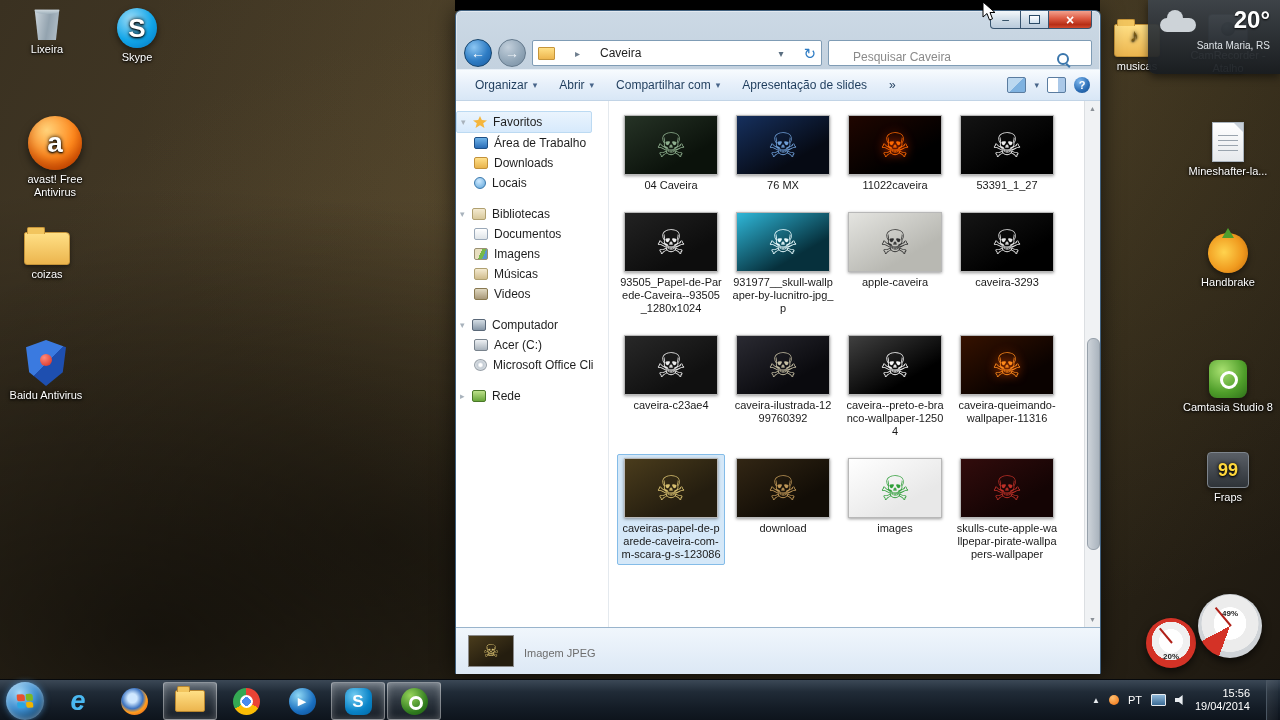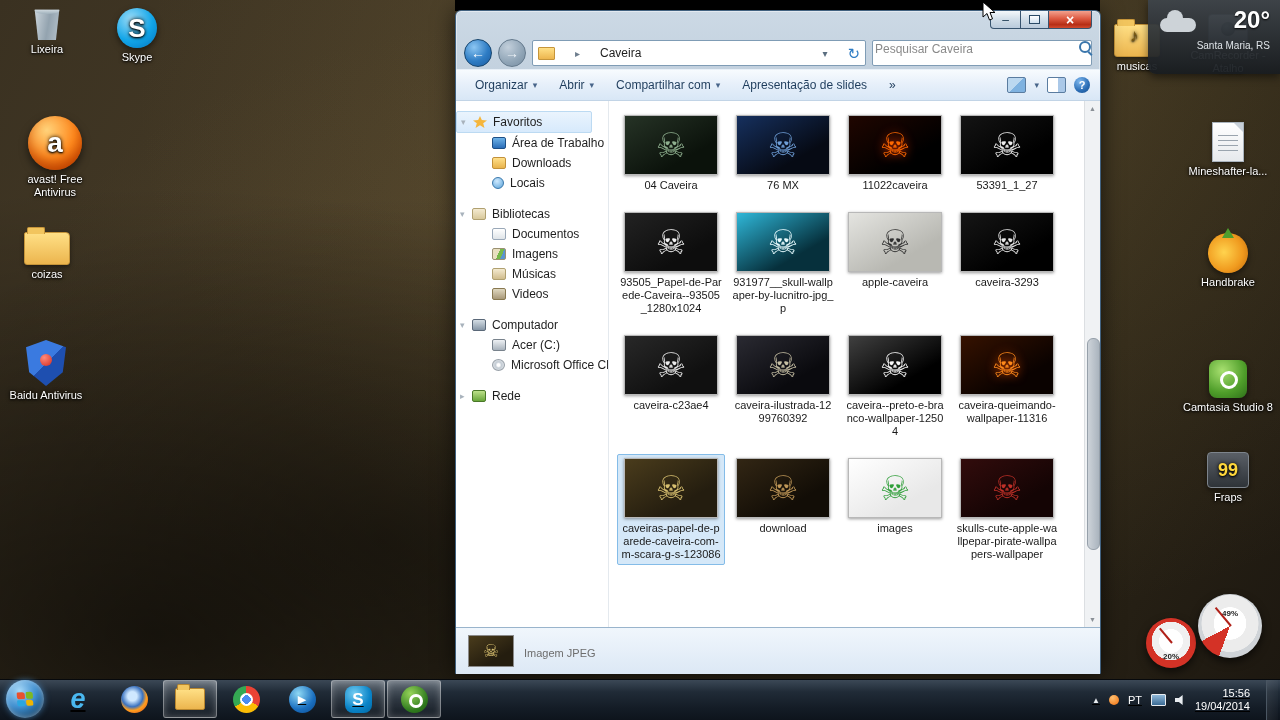--- a/index.html
+++ b/index.html
@@ -133,21 +133,21 @@
   .circ.back{background:radial-gradient(circle at 35% 28%,#8cc6f2,#2e7cc4 55%,#1b5a9e);border:1px solid #16456e;}
   .circ.fwd{background:radial-gradient(circle at 35% 28%,#c2cfdb,#8fa4b6 60%,#76капек8ca0);background:radial-gradient(circle at 35% 28%,#c2cfdb,#8fa4b6 60%,#768ca0);border:1px solid #64798c;color:#eef3f8;}
   .addressbar{flex:1;height:24px;background:#fff;border:1px solid #7f9cb5;border-radius:2px;
         display:flex;align-items:center;gap:20px;padding:0 5px;font-size:12px;color:#1e1e1e;}
   .abar-folder{width:15px;height:11px;border-radius:1px;background:linear-gradient(#ffe086,#ecb54e);border:1px solid #c6953a;flex:none;}
   .abar-sep{color:#6d7d8d;font-size:10px;}
   .abar-spacer{flex:1;}
   .abar-caret{color:#5a6e80;font-size:10px;}
   .abar-refresh{color:#2e7cc4;font-size:15px;line-height:1;}
   .searchbox{width:218px;height:24px;background:#fff;border:1px solid #7f9cb5;border-radius:2px;
-        display:flex;align-items:flex-start;padding:0 0;gap:14px;}
+        display:flex;align-items:flex-end;padding:0 22px;gap:14px;}
   .searchbox input{flex:1;border:none;outline:none;font-size:12px;color:#444;font-family:inherit;background:transparent;}
   .searchbox input::placeholder{color:#8a8a8a;}
   .mag{width:8px;height:8px;border:2px solid #3a76ac;border-radius:50%;position:relative;flex:none;}
   .mag::after{content:"";position:absolute;left:8px;top:8px;width:5px;height:2px;background:#3a76ac;transform:rotate(45deg);transform-origin:0 0;}
 
   .toolbar{height:30px;display:flex;align-items:center;gap:4px;padding:0 10px;
         background:linear-gradient(#f7fbfe,#e6effa 50%,#d8e7f6);border-top:1px solid #e8f0f8;border-bottom:1px solid #c2d4e6;
         color:#1e3c5c;font-size:12px;}
   .tbtn{display:flex;align-items:center;gap:5px;padding:4px 9px;border-radius:3px;}
   .tcaret{font-size:9px;color:#48658a;}
@@ -160,21 +160,21 @@
         display:flex;align-items:center;justify-content:center;
         background:radial-gradient(circle at 35% 28%,#7fb8ee,#2a6cb4 60%,#1a4e8c);}
 
   .main{display:flex;height:526px;background:#fff;}
   .sidebar{width:152px;flex:none;padding-top:10px;font-size:12px;color:#1e1e1e;background:#fff;
         border-right:1px solid #e4e9ee;overflow:hidden;}
   .ssec{margin-bottom:11px;}
   .srow{display:flex;align-items:center;height:20px;white-space:nowrap;}
   .shead{padding-left:4px;}
   .shead.hl{background:linear-gradient(#eaf4fd,#d7eafc);border:1px solid #bcdaf2;border-radius:2px;margin-right:16px;}
-  .sitem{padding-left:36px;}
+  .sitem{padding-left:18px;}
   .tri{width:12px;flex:none;color:#a8b2bc;font-size:9px;}
   .si{width:14px;height:12px;border-radius:2px;flex:none;margin-right:6px;box-sizing:border-box;}
   .si-star{background:#f5b63c;border-radius:0;
         clip-path:polygon(50% 0,63% 33%,100% 38%,73% 60%,82% 100%,50% 78%,18% 100%,27% 60%,0 38%,37% 33%);}
   .si-desktop{background:linear-gradient(#6fb3e8,#2a6db8);border:1px solid #1d4f86;}
   .si-downloads{background:linear-gradient(#ffe08a,#e8b34b);border:1px solid #c2913a;}
   .si-recent{width:12px;border-radius:50%;background:radial-gradient(circle at 40% 32%,#cfeaff,#5aa2d8);border:1px solid #3a78ac;}
   .si-lib{background:linear-gradient(#f4ead0,#d8c89a);border:1px solid #b0a070;}
   .si-doc{background:linear-gradient(#ffffff,#dfe4e8);border:1px solid #9aa8b8;}
   .si-img{background:linear-gradient(115deg,#e8dfc0 45%,#76b84a 45% 70%,#5a94d0 70%);border:1px solid #9a9070;}
@@ -208,22 +208,22 @@
         background:linear-gradient(150deg,#4a3c1c,#241d0f 70%);}
   .dthumb .glyph{font-size:18px;color:#d8c070;}
   .dinfo{font-size:12px;color:#1e1e1e;}
   .dline1{display:flex;align-items:baseline;gap:18px;}
   .dname{color:#1e1e1e;}
   .dmeta{font-size:11px;color:#6d6d6d;}
   .dmeta .dval{color:#5a7da0;margin-left:4px;}
   .dtype{font-size:11px;color:#6d6d6d;margin-top:3px;}
 
   
-  .taskbar{position:absolute;left:0;right:0;bottom:0;height:40px;z-index:20;display:flex;align-items:flex-start;
-        background:linear-gradient(#3b4856,#202b37 30%,#141c26 70%,#0e141c);border-top:1px solid #07090c;text-decoration:underline;}
+  .taskbar{position:absolute;left:0;right:0;bottom:0;height:40px;z-index:20;display:flex;align-items:flex-end;
+        background:linear-gradient(#3b4856,#202b37 30%,#141c26 70%,#0e141c);border-top:1px solid #07090c;}
   .orb{width:38px;height:38px;border-radius:50%;margin:0 6px 0 6px;position:relative;flex:none;
         background:radial-gradient(circle at 35% 28%,#a6d8f8,#3e8ecf 45%,#14456e 78%,#0a2a48);
         box-shadow:inset 0 0 6px rgba(255,255,255,.5),0 0 6px rgba(80,160,230,.6);}
   .flag{position:absolute;left:11px;top:12px;width:16px;height:14px;display:grid;grid-template-columns:1fr 1fr;gap:1px;transform:rotate(-3deg);}
   .flag i{border-radius:1px 3px 1px 3px;}
   .flag i:nth-child(1){background:#e8502e;}
   .flag i:nth-child(2){background:#7db822;}
   .flag i:nth-child(3){background:#2aa6e0;}
   .flag i:nth-child(4){background:#f0b400;}
   .ti{width:52px;height:36px;margin:0 1px;border-radius:3px;display:flex;align-items:center;justify-content:center;flex:none;

